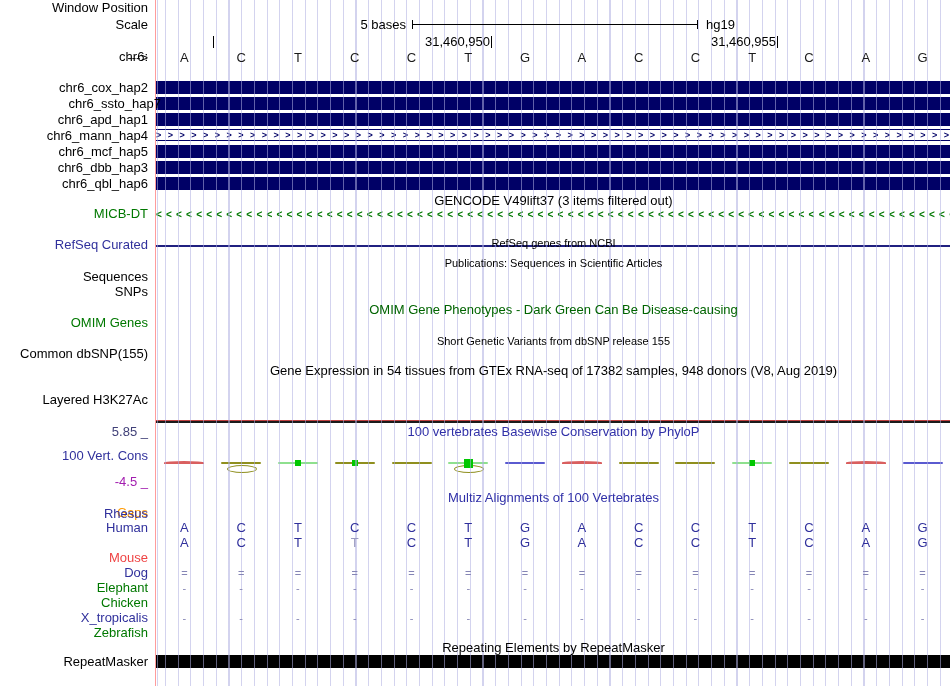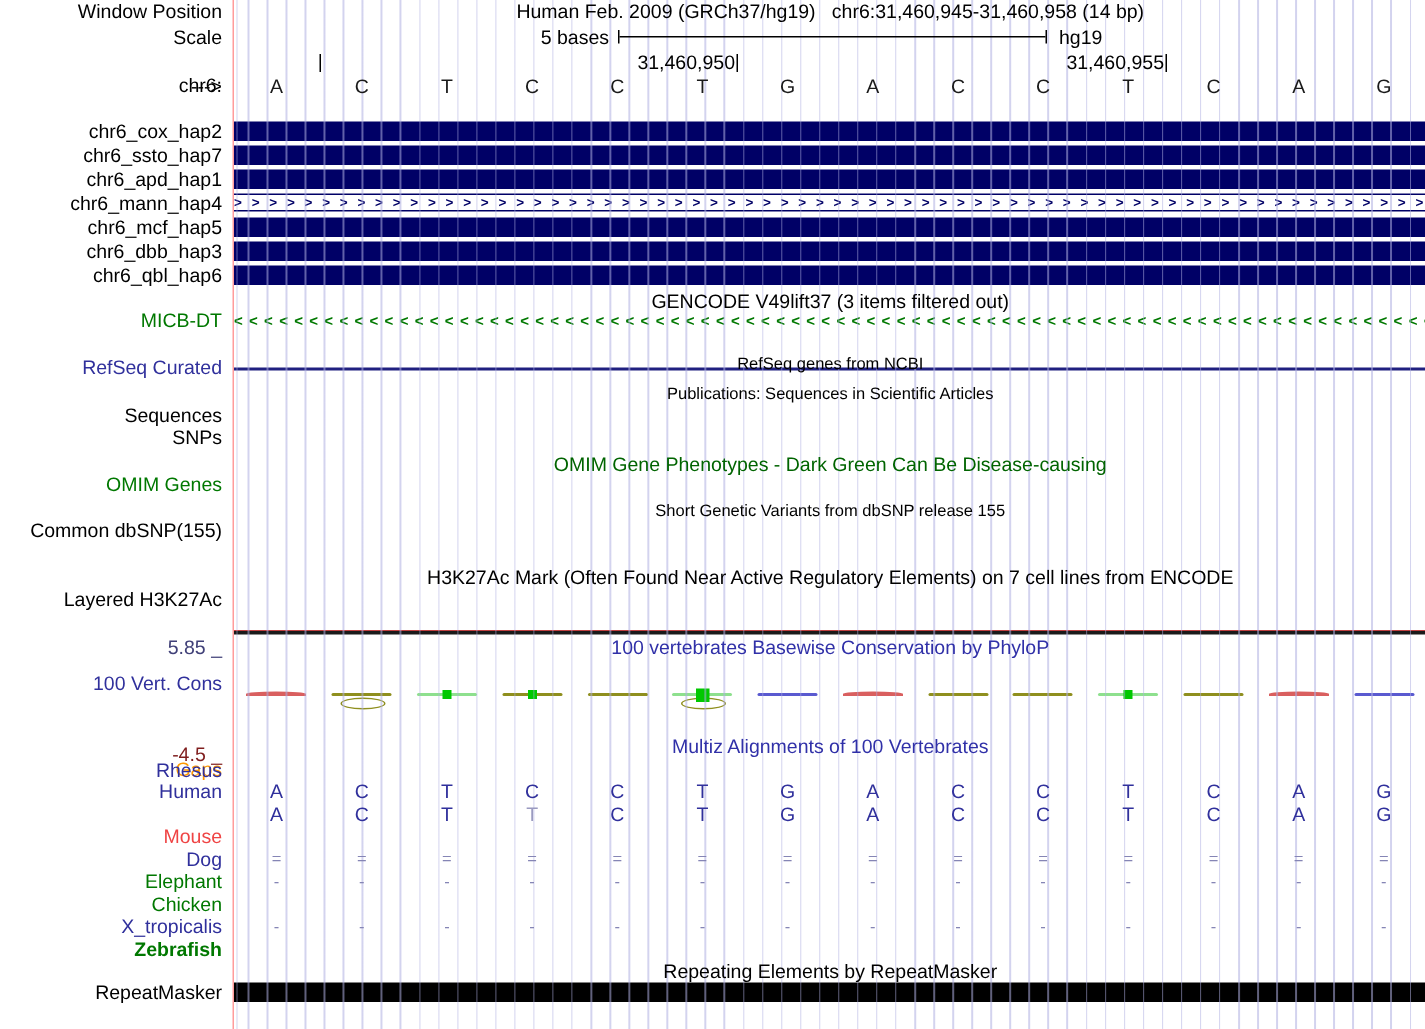--- a/index.html
+++ b/index.html
@@ -63,49 +63,46 @@
 
   <div class="lbl" style="top:207px;color:#007800">MICB-DT</div>
   <div class="lbl" style="top:238px;color:#30309c">RefSeq Curated</div>
   <div class="lbl" style="top:270px">Sequences</div>
   <div class="lbl" style="top:285px">SNPs</div>
   <div class="lbl" style="top:316px;color:#007800">OMIM Genes</div>
   <div class="lbl" style="top:347px">Common dbSNP(155)</div>
   <div class="lbl" style="top:393px">Layered H3K27Ac</div>
   <div class="lbl" style="top:425px;color:#404078">5.85 _</div>
   <div class="lbl" style="top:449px;color:#30309c">100 Vert. Cons</div>
-  <div class="lbl" style="top:496px;color:#7f1d1d">-4.5 _</div>
+  <div class="lbl" style="top:475px;color:#a21caf">-4.5 _</div>
   <div class="lbl" style="top:655px">RepeatMasker</div>
 
   <div id="hap-labels">
       <div class="lbl" style="top: 81px;">chr6_cox_hap2</div>
-      <div class="lbl" style="top: 97px;">chr6_ssto_hap7</div>
+      <div class="lbl" style="top: 97px; margin-left: 13px;">chr6_ssto_hap7</div>
       <div class="lbl" style="top: 113px;">chr6_apd_hap1</div>
       <div class="lbl" style="top: 129px;">chr6_mann_hap4</div>
       <div class="lbl" style="top: 145px;">chr6_mcf_hap5</div>
       <div class="lbl" style="top: 161px;">chr6_dbb_hap3</div>
       <div class="lbl" style="top: 177px;">chr6_qbl_hap6</div>
     </div>
   <div id="multiz-labels">
       <div class="lbl" style="top: 506px; color: rgb(255, 153, 0);">Gaps</div>
       <div class="lbl" style="top: 521px; color: rgb(48, 48, 156);">Human</div>
       <div class="lbl" style="top: 507px; color: rgb(48, 48, 156);">Rhesus</div>
       <div class="lbl" style="top: 551px; color: #ef4444;">Mouse</div>
       <div class="lbl" style="top: 566px; color: rgb(48, 48, 156);">Dog</div>
       <div class="lbl" style="top: 581px; color: rgb(0, 120, 0);">Elephant</div>
       <div class="lbl" style="top: 596px; color: rgb(0, 120, 0);">Chicken</div>
       <div class="lbl" style="top: 611px; color: rgb(48, 48, 156);">X_tropicalis</div>
-      <div class="lbl" style="top: 626px; color: rgb(0, 120, 0); font-weight: bold;">Zebrafish</div>
+      <div class="lbl" style="top: 626px; color: rgb(0, 120, 0);">Zebrafish</div>
     </div>
 
   <div class="tracks">
 
-    <div class="t-title" style="top:1px">
-      <span>Human Feb. 2009 (GRCh37/hg19)</span>&nbsp;&nbsp;&nbsp;<span>chr6:31,460,945-31,460,958 (14 bp)</span>
-    </div>
 
     <div class="num" style="top:18px;left:150px;width:100px">5 bases</div>
     <div class="scalebar" style="top:20px;left:256px;width:284px">
         <i></i>
       </div>
     <div class="t-el" style="top:18px;left:550px;height:14px;line-height:14px;z-index:12">hg19</div>
 
     <div class="tick" style="top:36px;left:57px"></div>
     <div class="num" style="top:35px;left:214px">31,460,950</div>
     <div class="tick" style="top:36px;left:335px"></div>
@@ -144,21 +141,21 @@
 
     <div class="t-title small" style="top:236px">RefSeq genes from NCBI</div>
     <div class="t-el" style="top:245px;left:0;width:795px;height:2px;background:#202080"></div>
 
     <div class="t-title" style="top:303px;color:#006400">OMIM Gene Phenotypes - Dark Green Can Be Disease-causing</div>
 
     <div class="t-title small" style="top:256px">Publications: Sequences in Scientific Articles</div>
 
     <div class="t-title small" style="top:334px">Short Genetic Variants from dbSNP release 155</div>
 
-    <div class="t-title" style="top:378px">H3K27Ac Mark (Often Found Near Active Regulatory Elements) on 7 cell lines from ENCODE</div>
+    <div class="t-title" style="top:364px">Gene Expression in 54 tissues from GTEx RNA-seq of 17382 samples, 948 donors (V8, Aug 2019)</div>
     <div class="t-el" style="top:420px;left:0;width:795px;height:3px;background:linear-gradient(#c04040 0 1px,#1a1a1a 1px 3px)"></div>
 
     <div class="t-title" style="top:425px;color:#3030a8">100 vertebrates Basewise Conservation by PhyloP</div>
     <div class="wiggle" id="phylop-wiggle" style="top:449px">
         <div class="wcell" style="left: 0px; width: 56.7857px;">
           <div class="wline" style="left: 8.39286px; width: 40px; top: 12px; background: rgb(217, 95, 95); height: 3px; border-radius: 50% 50% 0px 0px;"></div>
         </div>
         <div class="wcell" style="left: 56.7857px; width: 56.7857px;">
           <div class="wline" style="left: 8.39286px; width: 40px; top: 13px; background: rgb(143, 143, 30);"></div>
           <div class="wloop" style="left: 14.3929px; width: 28px; height: 6px; top: 16px;"></div>

